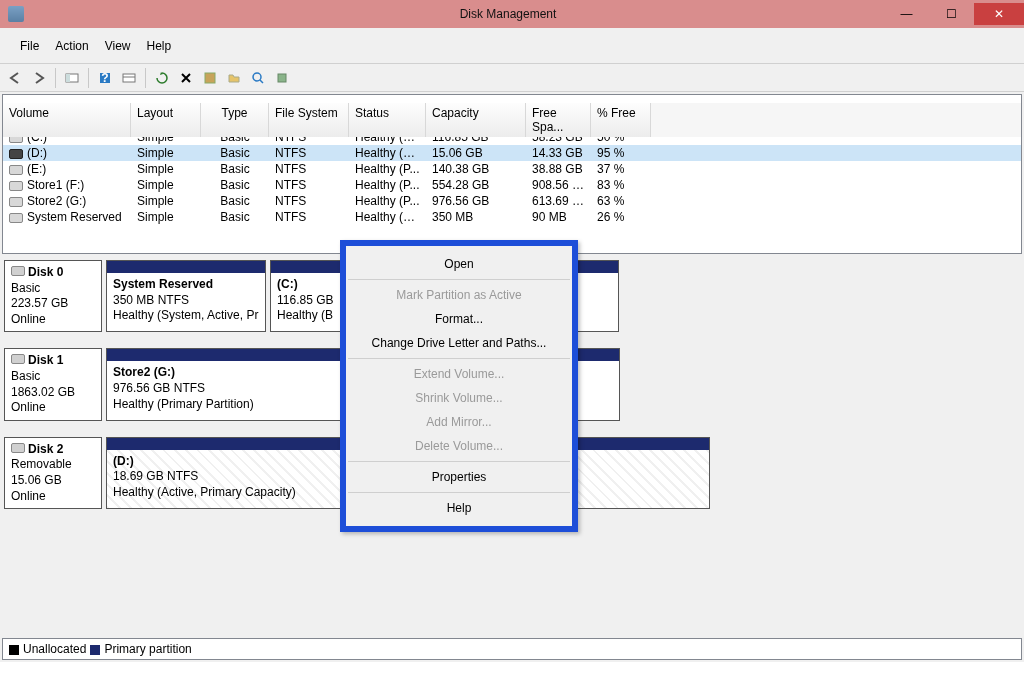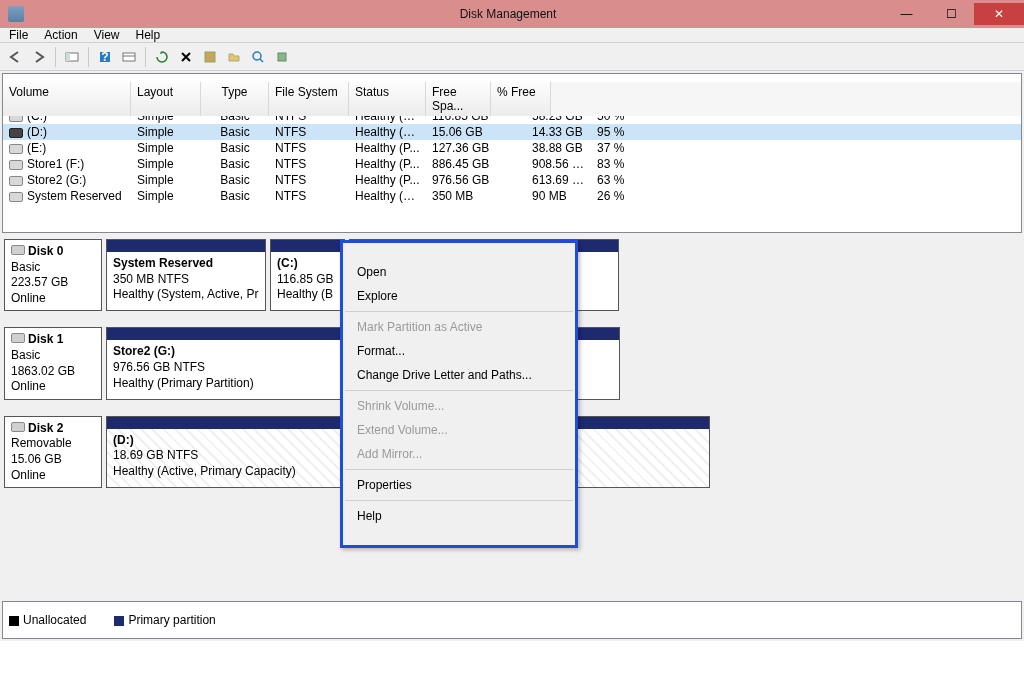--- a/index.html
+++ b/index.html
@@ -5,21 +5,21 @@
 * { box-sizing: border-box; margin: 0; padding: 0; font-family: "Segoe UI", Tahoma, sans-serif; font-size: 12px; }
 html, body { width: 1024px; height: 677px; overflow: hidden; background: #fff; }
 
 .titlebar { height: 28px; background: #d98d8d; display: flex; align-items: center; position: relative; }
 .titlebar .app-icon { width: 16px; height: 16px; margin-left: 8px; background: linear-gradient(#7aa0c4,#5a80a4); border-radius: 2px; }
 .titlebar .title { position: absolute; left: 0; right: 8px; text-align: center; color: #111; pointer-events: none; }
 .win-ctrls { margin-left: auto; display: flex; }
 .win-btn { width: 45px; height: 22px; display: flex; align-items: center; justify-content: center; color: #000; }
 .win-btn.close { background: #c94040; color: #fff; width: 50px; }
 
-.menubar { height: 15px; background: #f0f0f0; border-bottom: 1px solid #d0d0d0; display: flex; align-items: center; padding: 0 1px; }
+.menubar { height: 36px; background: #f0f0f0; border-bottom: 1px solid #d0d0d0; display: flex; align-items: center; padding: 0 12px; }
 .menubar .menu-item { padding: 2px 8px; cursor: default; }
 
 .toolbar { height: 28px; background: #f0f0f0; border-bottom: 1px solid #d0d0d0; display: flex; align-items: center; padding: 0 4px; gap: 2px; }
 .tb-btn { width: 22px; height: 22px; display: flex; align-items: center; justify-content: center; border: 1px solid transparent; }
 .tb-sep { width: 1px; height: 20px; background: #c8c8c8; margin: 0 3px; }
 
 .main { height: 570px; background: #f0f0f0; padding: 2px; display: flex; flex-direction: column; }
 .vol-list { background: #fff; border: 1px solid #828790; height: 160px; overflow: auto; }
 .vl-header { display: flex; background: #f6f6f6; border-bottom: 0px solid #d0d0d0; position: sticky; top: 8px; }
 .vl-header > div { border-right: 1px solid #d8d8d8; padding: 3px 6px; background: linear-gradient(#fdfdfd,#ececec); color: #000; }
@@ -43,24 +43,24 @@
 .disk-label { width: 98px; background: #fff; border: 1px solid #555; padding: 4px 6px; line-height: 1.3; }
 .disk-label .dname { font-weight: bold; }
 .disk-icon { display:inline-block; width:14px; height:10px; background:#d0d0d0; border:1px solid #888; border-radius:2px; margin-right:3px; }
 .part-bar { flex: 1; display: flex; gap: 4px; }
 .part { background: #fff; border: 1px solid #555; display: flex; flex-direction: column; }
 .part .stripe { height: 12px; background: #1d2a6e; }
 .part .pbody { padding: 4px 6px; line-height: 1.3; flex:1; }
 .part .pname { font-weight: bold; }
 .part.hatched .pbody { background-image: repeating-linear-gradient(45deg, #f0f0f0 0 2px, #ffffff 2px 8px); }
 
-.legend { height: 38px; background: #fff; border: 1px solid #828790; margin-top: 4px; display: flex; align-items: center; padding: 0 6px; gap: 28px; }
+.legend { height: 22px; background: #fff; border: 1px solid #828790; margin-top: 4px; display: flex; align-items: center; padding: 0 6px; gap: 4px; }
 .legend .sw { width: 10px; height: 10px; display: inline-block; margin-right: 4px; vertical-align: middle; }
 
-.context-menu { position: absolute; left: 340px; top: 240px; width: 238px; background: #f0f0f0; border: 3px solid #1d4ed8; box-shadow: 2px 2px 4px rgba(0,0,0,.25); padding: 17px 0; }
+.context-menu { position: absolute; left: 340px; top: 240px; width: 238px; background: #f0f0f0; border: 6px solid #1d4ed8; box-shadow: 2px 2px 4px rgba(0,0,0,.25); padding: 6px 0; text-align: center; }
 .context-menu .cm-item { padding: 5px 14px; color: #000; cursor: default; }
 .context-menu .cm-item.disabled { color: #9a9a9a; }
 .context-menu .cm-sep { height: 1px; background: #cfcfcf; margin: 3px 2px; }
 </style>
 </head>
 <body>
 
 <div class="titlebar">
   <div class="app-icon"></div>
   <div class="title">Disk Management</div>
@@ -145,20 +145,21 @@
 </div>
 
 <div class="main">
   <div class="vol-list">
     <div class="vl-header">
       <div class="col-volume">Volume</div>
       <div class="col-layout">Layout</div>
       <div class="col-type">Type</div>
       <div class="col-fs">File System</div>
       <div class="col-status">Status</div>
+      <div class="col-cap">Capacity</div>
       <div class="col-free">Free Spa...</div>
       <div class="col-pfree">% Free</div>
     </div>
     <div id="vol-rows">
         <div class="vl-row">
           <div class="col-volume"><span class="vol-icon "></span><span>(C:)</span></div>
           <div class="col-layout">Simple</div>
           <div class="col-type">Basic</div>
           <div class="col-fs">NTFS</div>
           <div class="col-status">Healthy (B...</div>
@@ -175,31 +176,31 @@
           <div class="col-cap">15.06 GB</div>
           <div class="col-free">14.33 GB</div>
           <div class="col-pfree">95 %</div>
         </div>
         <div class="vl-row">
           <div class="col-volume"><span class="vol-icon "></span><span>(E:)</span></div>
           <div class="col-layout">Simple</div>
           <div class="col-type">Basic</div>
           <div class="col-fs">NTFS</div>
           <div class="col-status">Healthy (P...</div>
-          <div class="col-cap">127.36 GB</div>
+          <div class="col-cap">140.38 GB</div>
           <div class="col-free">38.88 GB</div>
           <div class="col-pfree">37 %</div>
         </div>
         <div class="vl-row">
           <div class="col-volume"><span class="vol-icon "></span><span>Store1 (F:)</span></div>
           <div class="col-layout">Simple</div>
           <div class="col-type">Basic</div>
           <div class="col-fs">NTFS</div>
           <div class="col-status">Healthy (P...</div>
-          <div class="col-cap">886.45 GB</div>
+          <div class="col-cap">554.28 GB</div>
           <div class="col-free">908.56 GB</div>
           <div class="col-pfree">83 %</div>
         </div>
         <div class="vl-row">
           <div class="col-volume"><span class="vol-icon "></span><span>Store2 (G:)</span></div>
           <div class="col-layout">Simple</div>
           <div class="col-type">Basic</div>
           <div class="col-fs">NTFS</div>
           <div class="col-status">Healthy (P...</div>
           <div class="col-cap">976.56 GB</div>
@@ -301,26 +302,26 @@
     </div>
 
   <div class="legend">
     <span><span class="sw" style="background:#000"></span><span>Unallocated</span></span>
     <span><span class="sw" style="background:#1d2a6e"></span><span>Primary partition</span></span>
   </div>
 </div>
 
 <div class="context-menu" id="ctx">
     <div class="cm-item">Open</div>
-    <div class="cm-item">Explore</div>
     <div class="cm-sep"></div>
     <div class="cm-item disabled">Mark Partition as Active</div>
     <div class="cm-item">Format...</div>
     <div class="cm-item">Change Drive Letter and Paths...</div>
     <div class="cm-sep"></div>
+    <div class="cm-item disabled">Extend Volume...</div>
     <div class="cm-item disabled">Shrink Volume...</div>
-    <div class="cm-item disabled">Extend Volume...</div>
     <div class="cm-item disabled">Add Mirror...</div>
+    <div class="cm-item disabled">Delete Volume...</div>
     <div class="cm-sep"></div>
     <div class="cm-item">Properties</div>
     <div class="cm-sep"></div>
     <div class="cm-item">Help</div>
   </div>
 
 </body></html>

